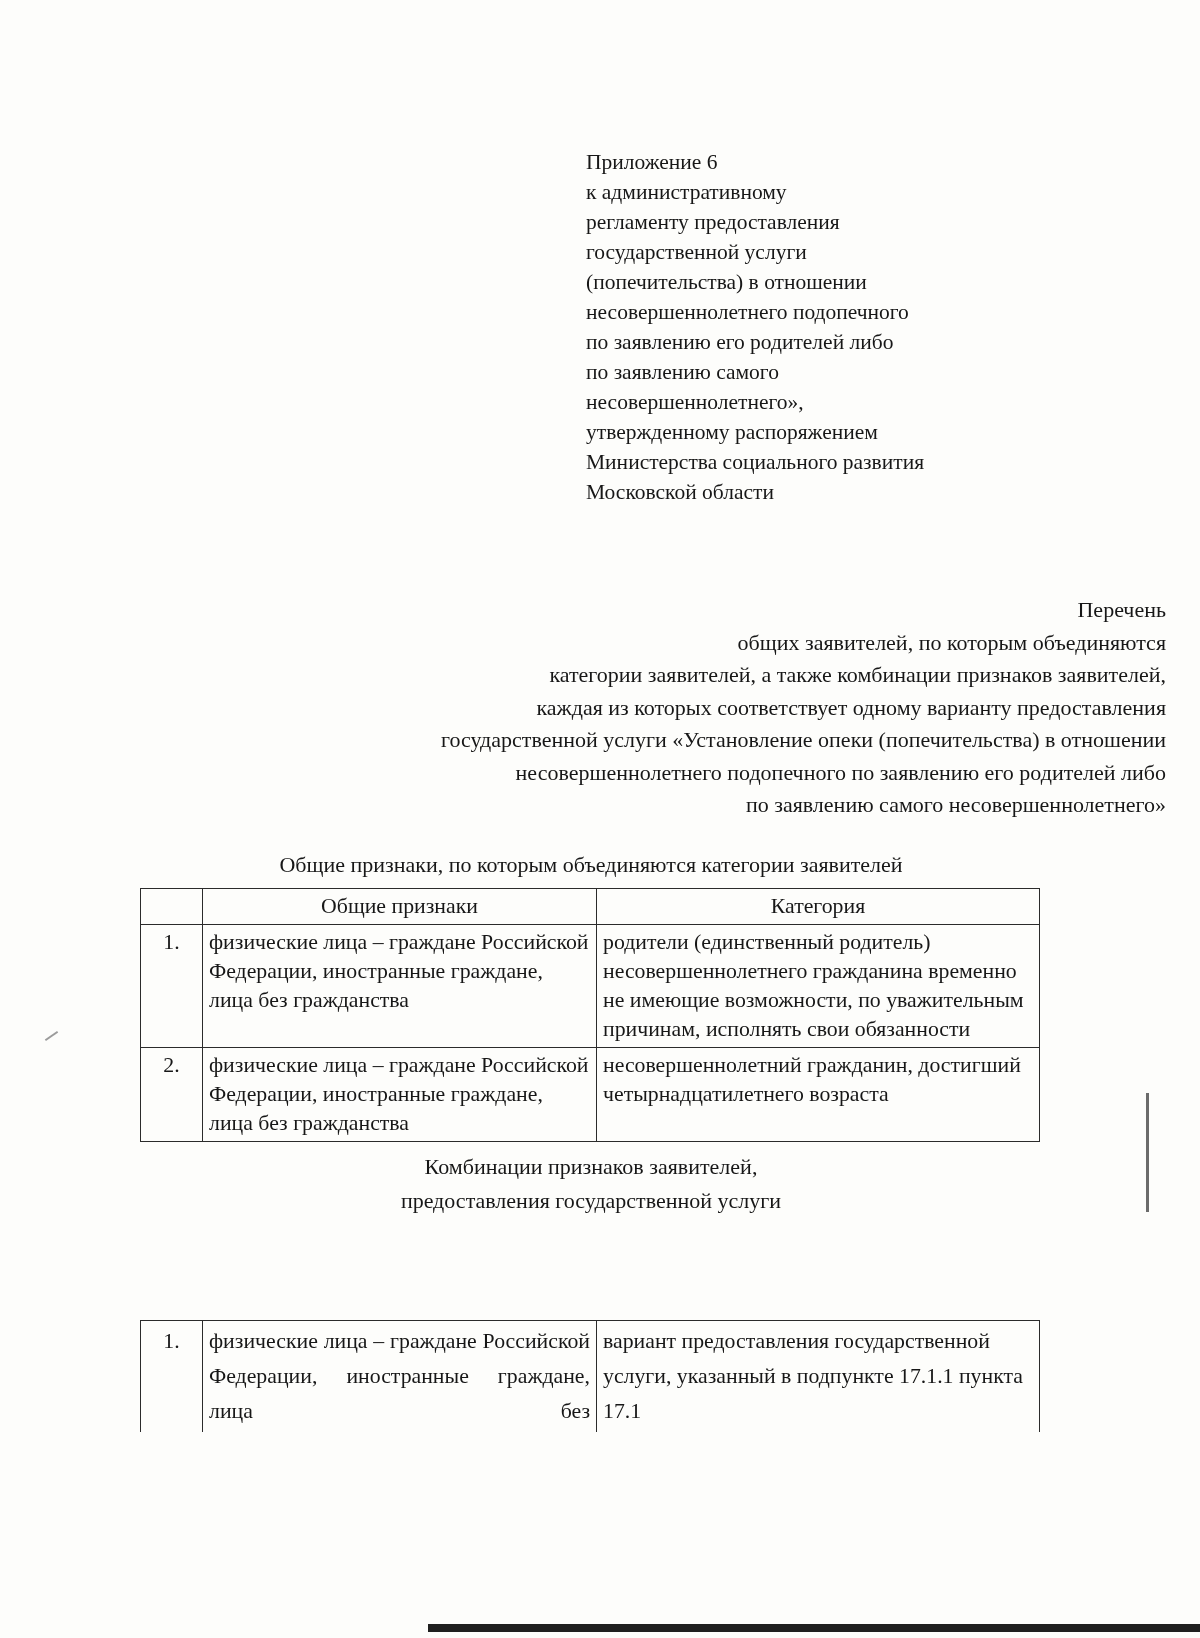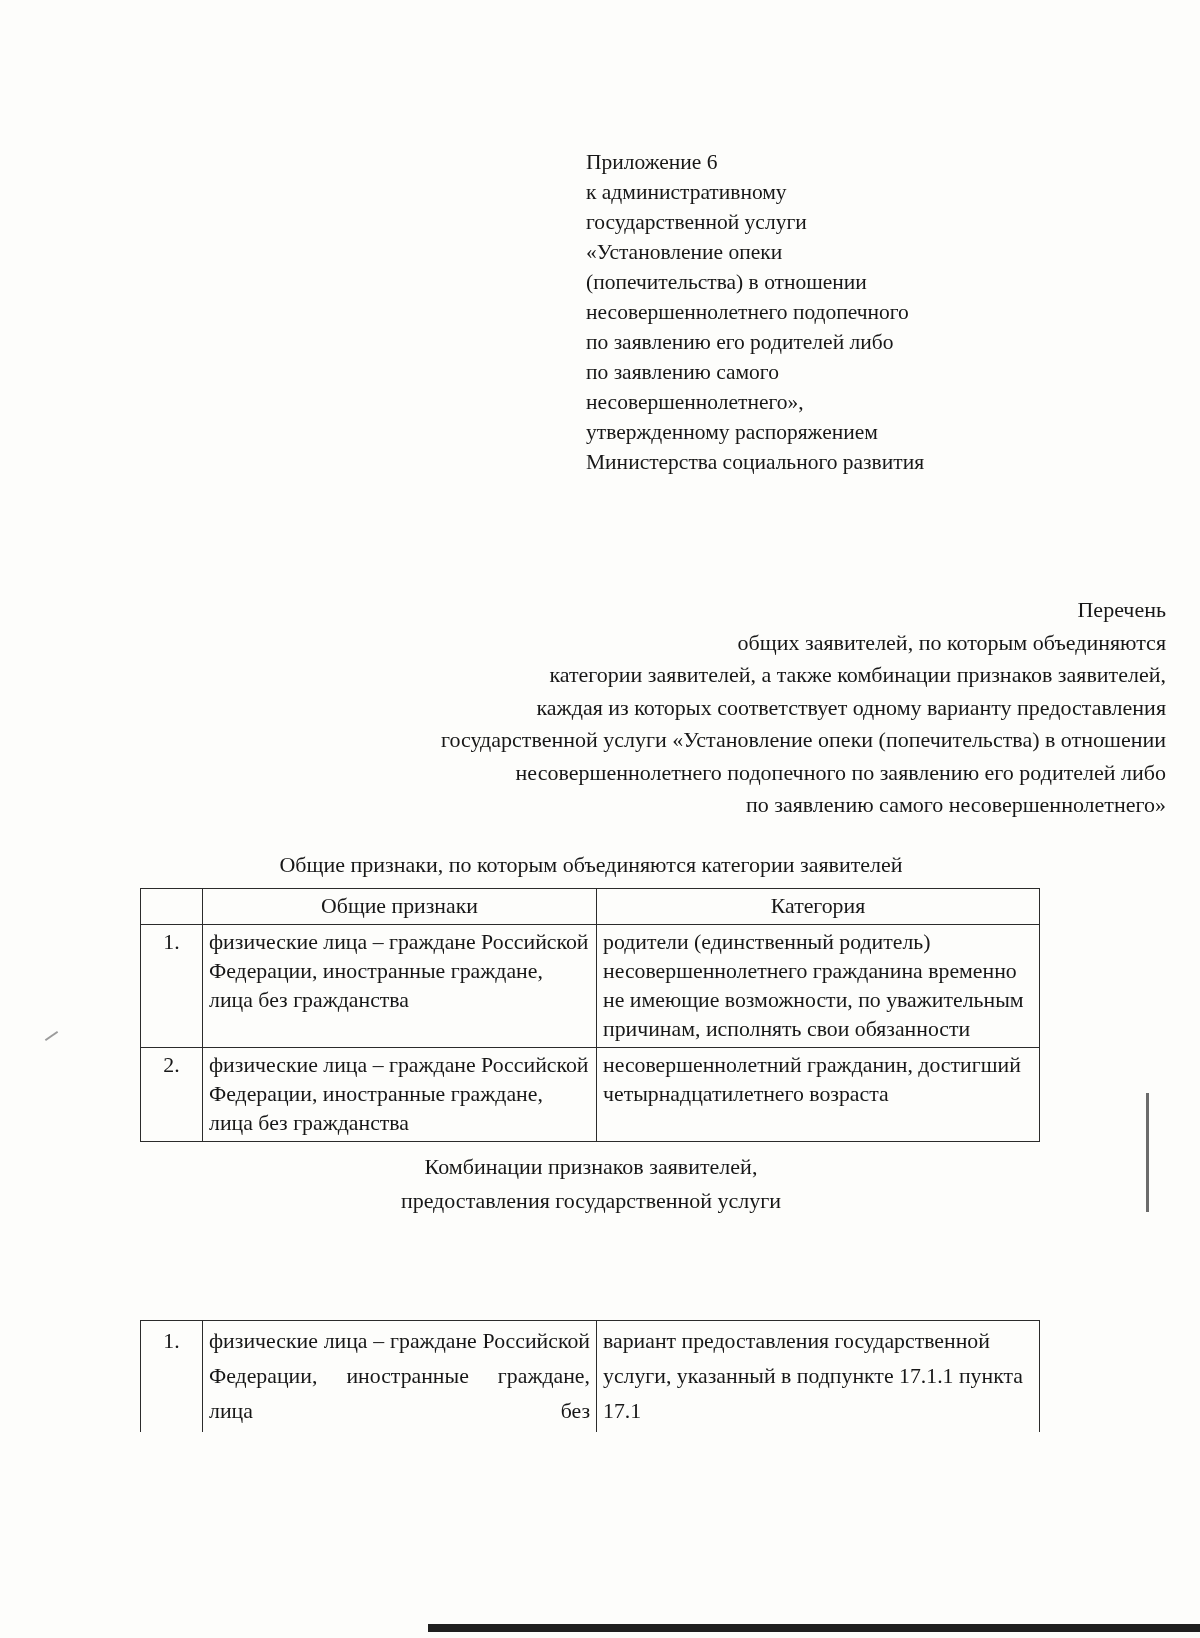--- a/index.html
+++ b/index.html
@@ -92,29 +92,30 @@
   }
 </style>
 </head>
 <body>
 
 <div class="page">
 
   <div class="abs header-block">
     <div>Приложение 6</div>
     <div>к административному</div>
+    <div>регламенту предоставления</div>
     <div>государственной услуги</div>
-    <div>«Установление опеки</div>
     <div>(попечительства) в отношении</div>
     <div>несовершеннолетнего подопечного</div>
     <div>по заявлению его родителей либо</div>
     <div>по заявлению самого</div>
     <div>несовершеннолетнего»,</div>
     <div>утвержденному распоряжением</div>
     <div>Министерства социального развития</div>
+    <div>Московской области</div>
   </div>
 
   <div class="abs title-block">
     <div>Перечень</div>
     <div>общих заявителей, по которым объединяются</div>
     <div>категории заявителей, а также комбинации признаков заявителей,</div>
     <div>каждая из которых соответствует одному варианту предоставления</div>
     <div>государственной услуги «Установление опеки (попечительства) в отношении</div>
     <div>несовершеннолетнего подопечного по заявлению его родителей либо</div>
     <div>по заявлению самого несовершеннолетнего»</div>

